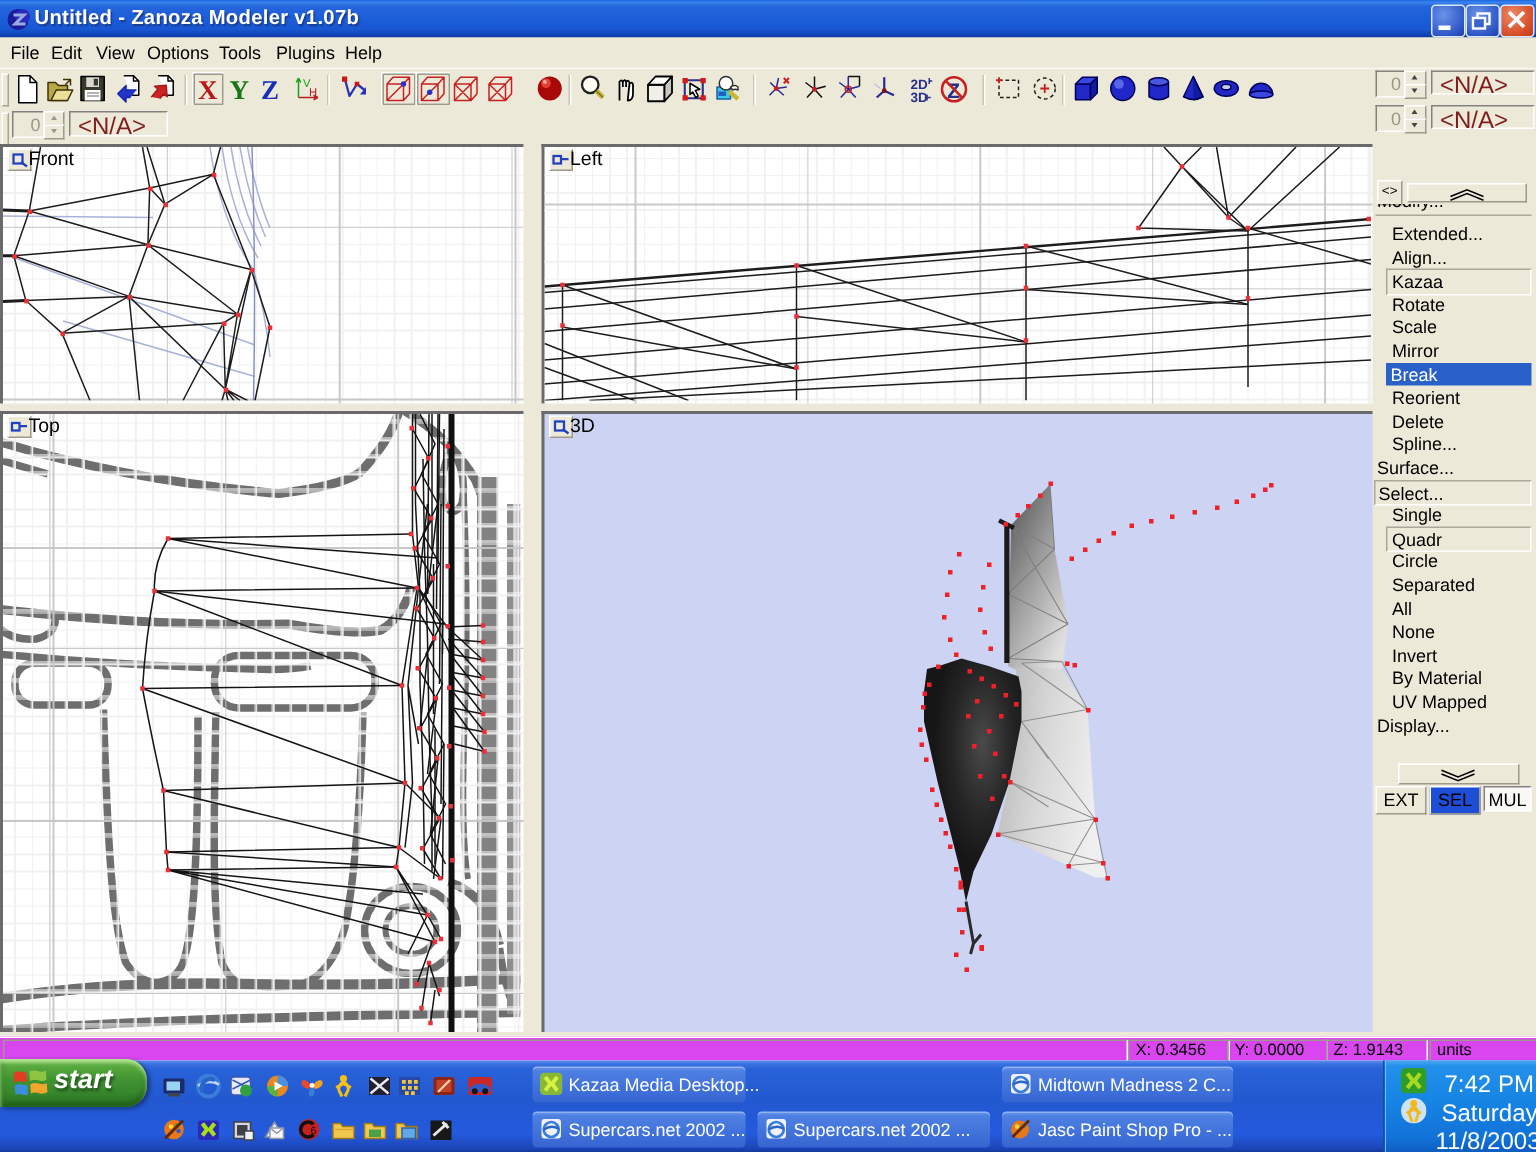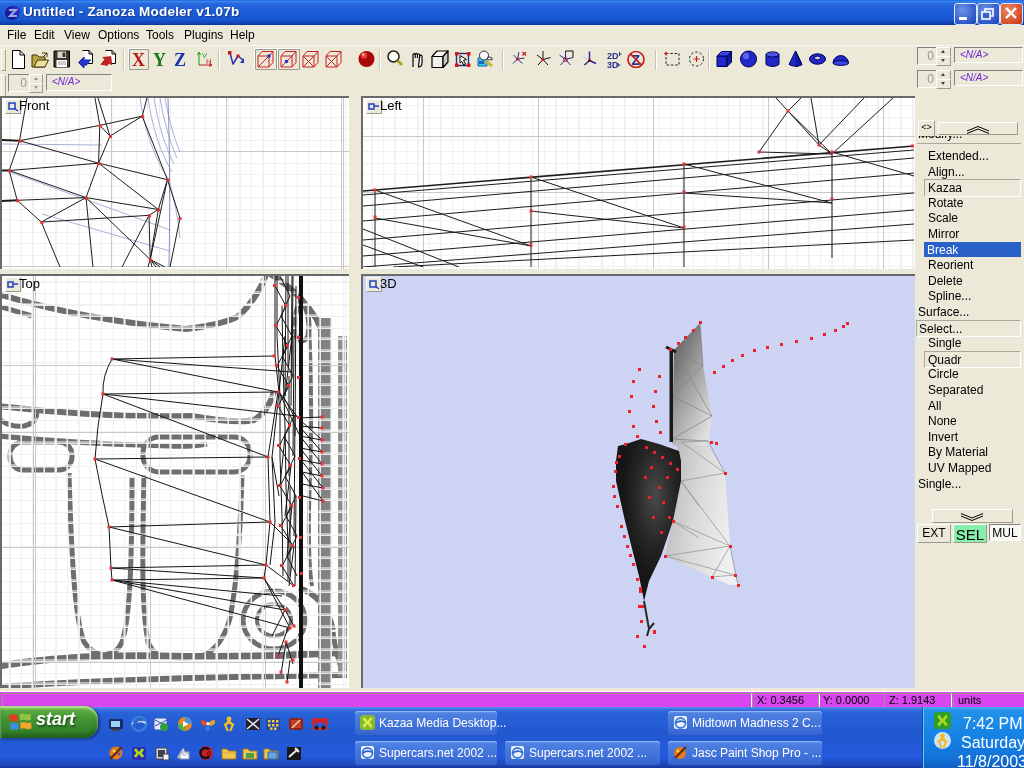--- a/index.html
+++ b/index.html
@@ -16,21 +16,21 @@
 
 #menubar{left:0;top:25px;width:1024px;height:20px;background:#ece9d8;font-size:12px;color:#000;}
 #menubar span{position:absolute;top:3px;}
 
 #tb1{left:0;top:45px;width:1024px;height:27px;background:#ece9d8;border-top:1px solid #f8f7f2;}
 #tb2{left:0;top:72px;width:1024px;height:23px;background:#ece9d8;}
 .grip{top:3px;width:3px;height:20px;border-left:1px solid #fff;border-top:1px solid #fff;border-right:1px solid #a9a593;border-bottom:1px solid #a9a593;background:#ece9d8;}
 .raised{border:1px solid;border-color:#fff #9d9a8b #9d9a8b #fff;}
 
 .sunk{border:1px solid;border-color:#848280 #fff #fff #848280;background:#ece9d8;}
-.natext{font-size:10px;color:#6d28d9;padding:1px 0 0 5px;font-style:italic;}
+.natext{font-size:16px;color:#7f1d1d;padding:1px 0 0 5px;}
 .gridw{position:absolute;left:0;top:0;right:0;bottom:0;background-image:repeating-linear-gradient(90deg,rgba(255,255,255,0.5) 0 2px,transparent 2px 11.5px),repeating-linear-gradient(0deg,rgba(255,255,255,0.5) 0 2px,transparent 2px 11.5px);}
 
 #status{left:0;top:691px;width:1024px;height:16px;background:#d946ef;border-top:1px solid #fff;}
 .sfield{top:1px;height:13px;border:1px solid;border-color:#9d9a8b #fff #fff #9d9a8b;font-size:11px;padding:0px 0 0 4px;color:#000;}
 
 .vp{background:#fff;border-style:solid;border-color:#6a6a6a;border-width:2px 0 0 2px;}
 .grid{position:absolute;left:0;top:0;right:0;bottom:0;background-image:repeating-linear-gradient(90deg,rgba(198,198,198,0.95) 0 1px,transparent 1px 115px),repeating-linear-gradient(0deg,rgba(198,198,198,0.95) 0 1px,transparent 1px 115px),repeating-linear-gradient(90deg,rgba(240,240,240,0.92) 0 1px,transparent 1px 11.5px),repeating-linear-gradient(0deg,rgba(240,240,240,0.92) 0 1px,transparent 1px 11.5px);}
 .vplabel{left:3px;top:1px;width:14px;height:13px;background:#ece9d8;border:1px solid;border-color:#fff #9d9a8b #9d9a8b #fff;}
 .vpname{left:17px;top:0px;font-size:13px;color:#000;}
 
@@ -709,29 +709,29 @@
   <div class="abs ritem" style="top:333.8px;">
       <span class="rlbl" style="left:13px">Invert</span>
     </div>
   <div class="abs ritem" style="top:349.4px;">
       <span class="rlbl" style="left:13px">By Material</span>
     </div>
   <div class="abs ritem" style="top:365px;">
       <span class="rlbl" style="left:13px">UV Mapped</span>
     </div>
   <div class="abs ritem" style="top:380.6px;">
-      <span class="rlbl" style="left:3px">Single...</span>
+      <span class="rlbl" style="left:3px">Display...</span>
     </div>
   <div class="abs raised" style="left:17px;top:414px;width:79px;height:12px;background:#ece9d8;">
     <svg width="79" height="12">
         <path d="M28 3.5 L39 8 L50 3.5 M28 6 L39 10.5 L50 6" stroke="#000" fill="none"></path>
       </svg>
   </div>
   <div class="abs raised" style="left:2px;top:429px;width:32px;height:16px;background:#ece9d8;font-size:12px;text-align:center;padding-top:1px;">EXT</div>
-  <div class="abs raised" style="left:38px;top:429px;width:32px;height:16px;background:#86efac;font-size:15px;text-align:center;padding-top:1px;">SEL</div>
+  <div class="abs raised" style="left:38px;top:429px;width:32px;height:16px;background:#1d4ed8;font-size:12px;text-align:center;padding-top:1px;">SEL</div>
   <div class="abs" style="left:74px;top:429px;width:32px;height:17px;background:#f8f8f4;border:1px solid;border-color:#848280 #fff #fff #848280;font-size:12px;text-align:center;padding-top:1px;box-sizing:border-box;">MUL</div>
 </div>
 <div id="status" class="abs">
   <div class="abs sfield" style="left:2px;width:744px;"></div>
   <div class="abs sfield" style="left:752px;width:62px;">X: 0.3456</div>
   <div class="abs sfield" style="left:818px;width:61px;">Y: 0.0000</div>
   <div class="abs sfield" style="left:884px;width:62px;">Z: 1.9143</div>
   <div class="abs sfield" style="left:953px;width:69px;">units</div>
 </div>
 <div id="taskbar" class="abs">

